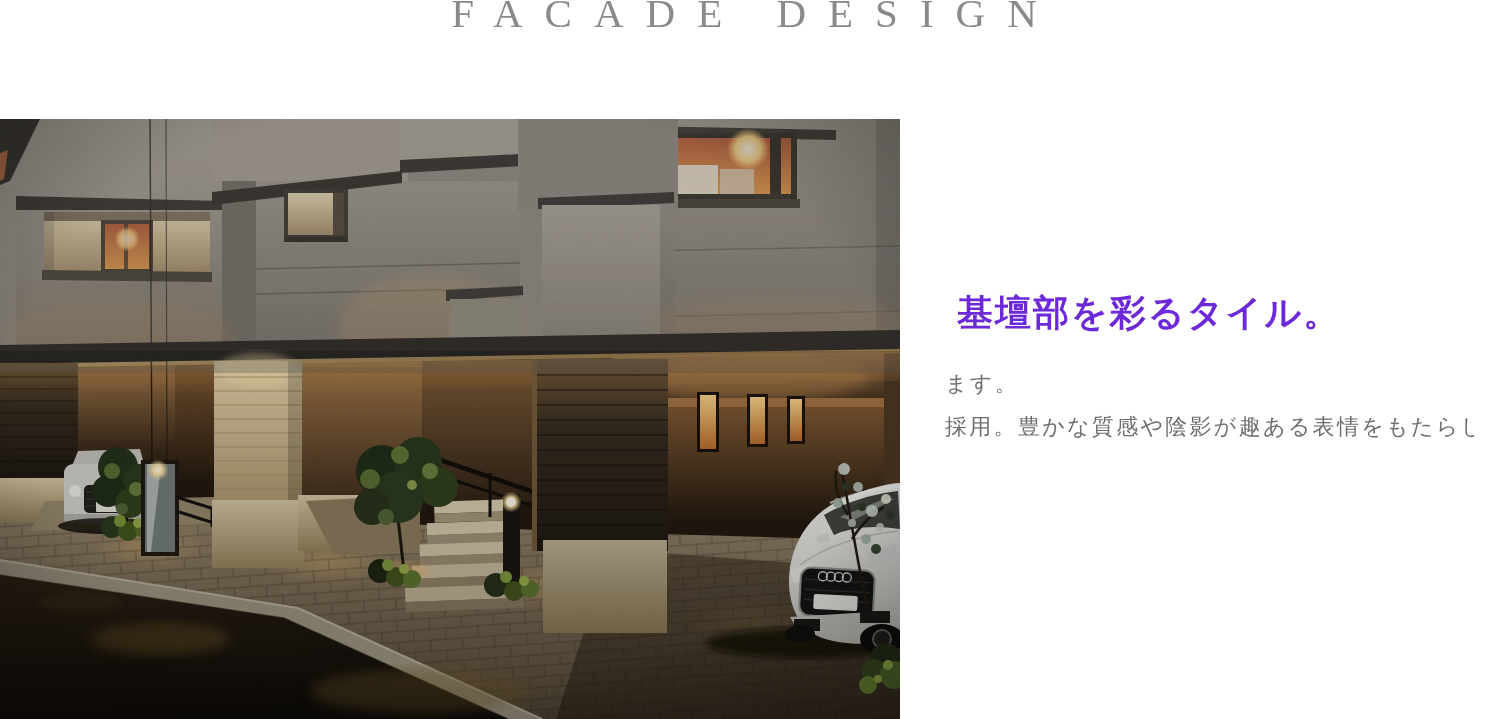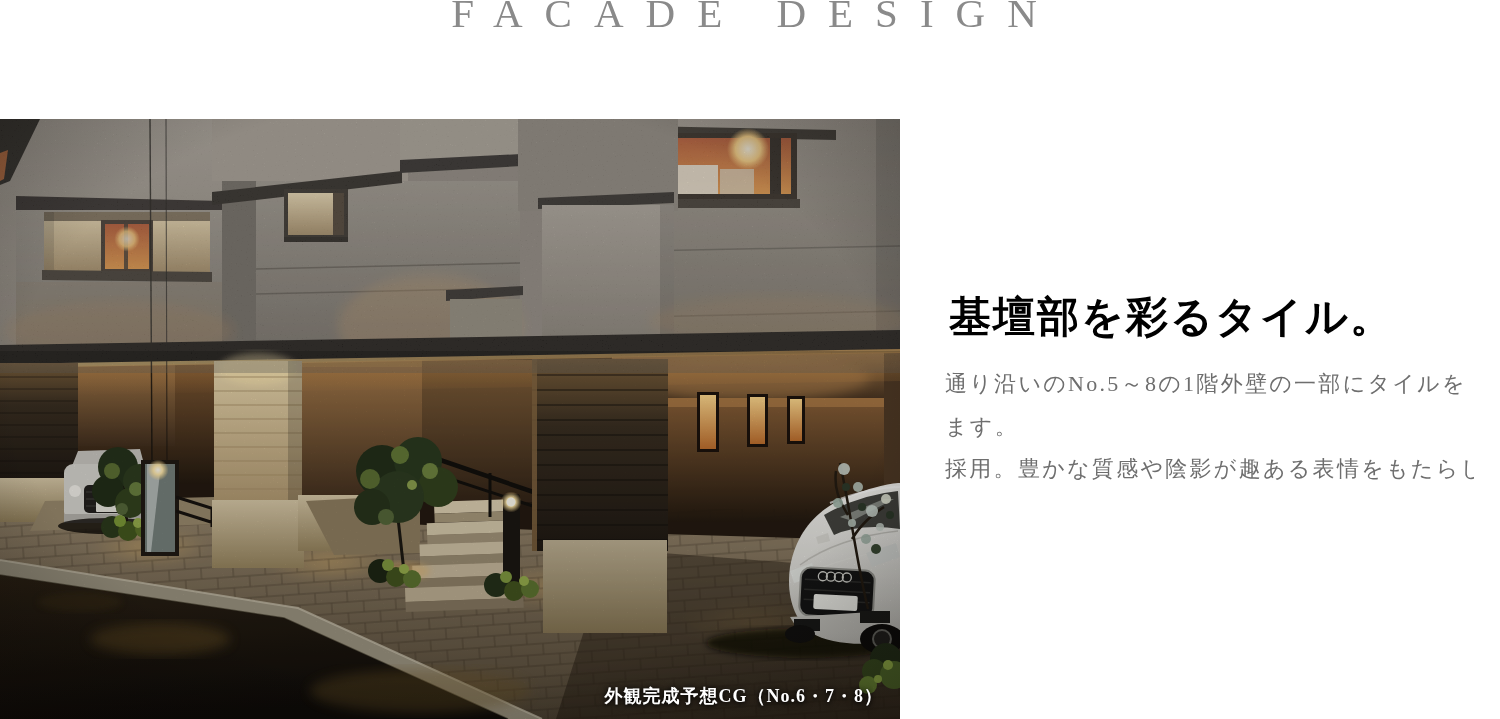--- a/index.html
+++ b/index.html
@@ -7,22 +7,22 @@
         font-family:"Liberation Serif","DejaVu Serif",serif;}
   .title{position:absolute;left:14px;right:0;top:-9px;margin:0;text-align:center;
          font-weight:400;font-size:41px;letter-spacing:22px;padding-left:22px;
          color:#8a8a8a;line-height:1.1;white-space:nowrap;}
   .photo{position:absolute;left:0;top:119px;width:900px;height:600px;margin:0;overflow:hidden;}
   .photo svg{display:block;width:900px;height:600px;}
   .caption{position:absolute;right:17px;bottom:11px;margin:0;color:#ffffff;
            font-size:18px;font-weight:600;letter-spacing:1px;white-space:nowrap;
            text-shadow:0 1px 4px rgba(0,0,0,.95),0 0 9px rgba(0,0,0,.65);}
   .copy{position:absolute;left:945px;top:0;width:540px;}
-  .heading{position:absolute;left:4px;top:292px;margin:0;font-size:42px;font-weight:700;
-           letter-spacing:2px;color:#000000;line-height:1.2;white-space:nowrap;width:540px;}
+  .heading{position:absolute;left:12px;top:292px;margin:0;font-size:36px;font-weight:700;
+           letter-spacing:2px;color:#6d28d9;line-height:1.2;white-space:nowrap;width:540px;}
   .bodytext{position:absolute;left:0;top:363px;margin:0;font-size:22px;line-height:42.5px;
             letter-spacing:2.3px;color:#6e6e6e;width:540px;}
   .bodytext .line{display:block;white-space:nowrap;}
 </style>
 </head>
 <body>
 
 <div class="page">
 
   <h1 class="title">FACADE DESIGN</h1>
@@ -415,25 +415,23 @@
         </g>
       </g>
 
       <g>
         <rect x="0" y="0" width="900" height="254" fill="#777" filter="url(#fGrainD)" opacity=".22"></rect>
         <rect x="0" y="0" width="900" height="254" fill="#777" filter="url(#fGrainW)" opacity=".12"></rect>
         <rect x="0" y="232" width="900" height="368" fill="#777" filter="url(#fGrainD)" opacity=".16"></rect>
         <rect x="0" y="0" width="900" height="600" fill="url(#rgVig)"></rect>
       </g>
     </svg>
-    <figcaption class="caption">外観完成予想CG（No.6・7・8）</figcaption>
   </figure>
 
   <section class="copy">
     <h2 class="heading">基壇部を彩るタイル。</h2>
     <p class="bodytext">
-      <span class="line">通り沿いのNo.5～8の1階外壁の一部にタイルを</span>
       <span class="line">ます。</span>
       <span class="line">採用。豊かな質感や陰影が趣ある表情をもたらし</span>
     </p>
   </section>
 
 </div>
 
 </body></html>

